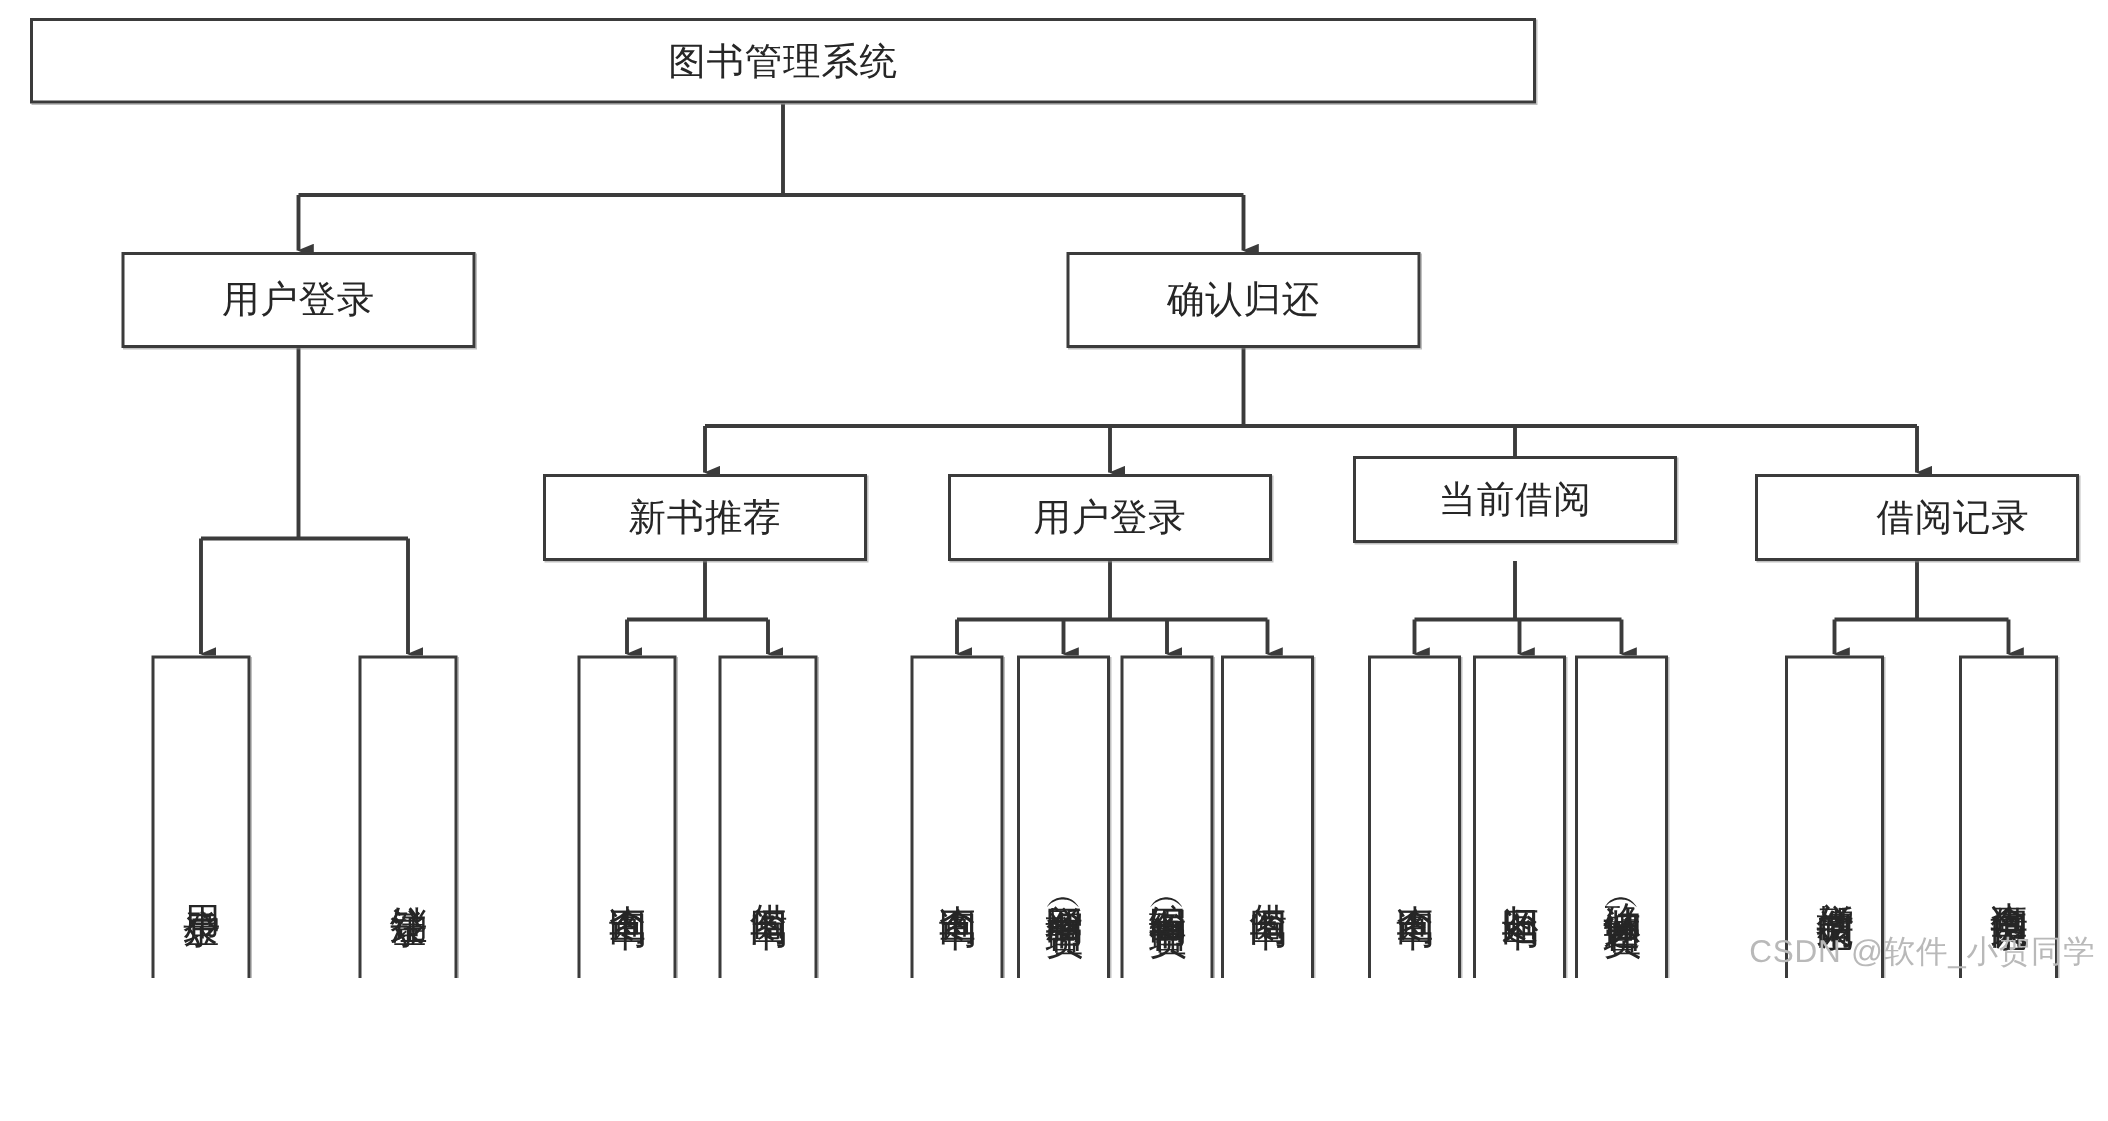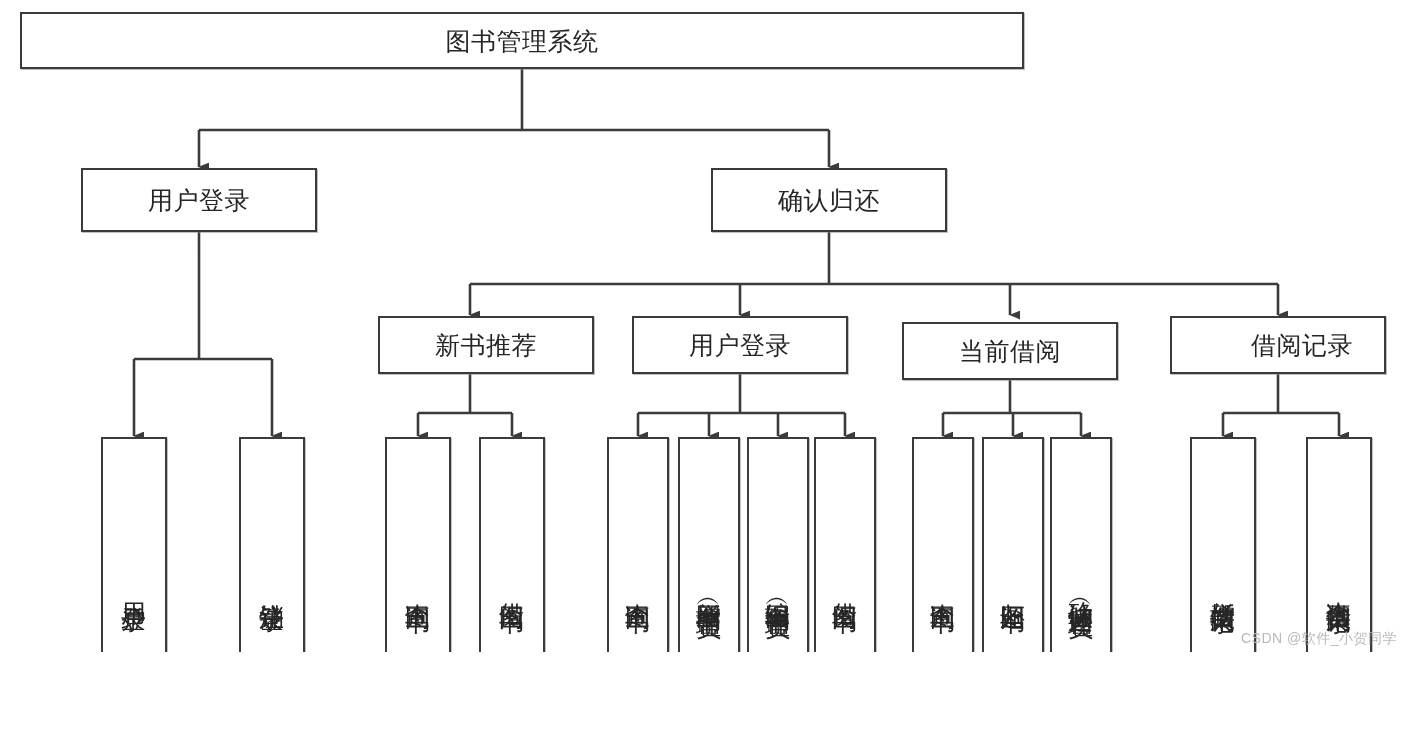--- a/index.html
+++ b/index.html
@@ -70,21 +70,21 @@
     justify-content: center;
   }
   .leaf.leaf-top .node-label {
     align-items: flex-start;
     padding-top: 4px;
   }
   #watermark {
     position: absolute;
     right: 8px;
     bottom: 4px;
-    font-size: 14px;
+    font-size: 21px;
     color: #b9b9b9;
     letter-spacing: 0.5px;
     white-space: nowrap;
     user-select: none;
   }
 </style>
 </head>
 <body>
 
 <div id="diagram-root">
@@ -136,27 +136,27 @@
     <span class="node-label">图书管理系统</span>
   </div>
 
   <div class="node h-node" style="left: 81px; top: 168px; width: 236px; height: 64px;">
     <span class="node-label">用户登录</span>
   </div>
   <div class="node h-node" style="left: 711px; top: 168px; width: 236px; height: 64px;">
     <span class="node-label">确认归还</span>
   </div>
 
-  <div class="node h-node" style="left: 378px; top: 316px; width: 216px; height: 58px;">
+  <div class="node h-node" style="left: 362px; top: 316px; width: 216px; height: 58px;">
     <span class="node-label">新书推荐</span>
   </div>
   <div class="node h-node" style="left: 632px; top: 316px; width: 216px; height: 58px;">
     <span class="node-label">用户登录</span>
   </div>
-  <div class="node h-node" style="left: 902px; top: 322px; width: 216px; height: 58px;">
+  <div class="node h-node" style="left: 902px; top: 304px; width: 216px; height: 58px;">
     <span class="node-label">当前借阅</span>
   </div>
   <div class="node h-node" style="left: 1170px; top: 316px; width: 216px; height: 58px; padding-left: 48px;">
     <span class="node-label">借阅记录</span>
   </div>
 
   <div class="node leaf" style="left: 101px; top: 437px; width: 66px; height: 299px;">
     <span class="node-label">用户登录</span>
   </div>
   <div class="node leaf" style="left: 239px; top: 437px; width: 66px; height: 299px;">

